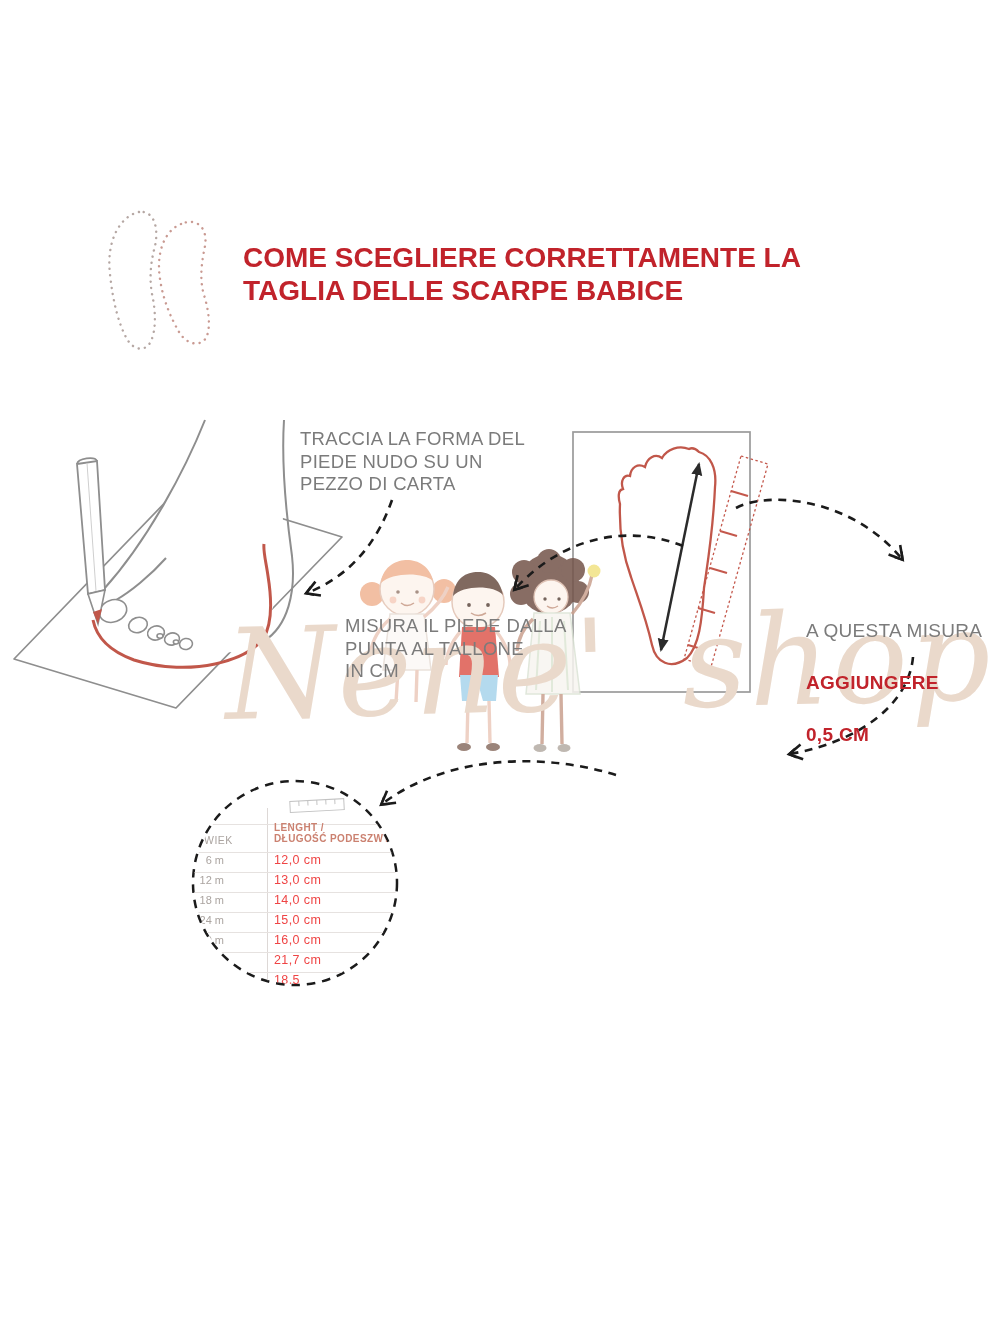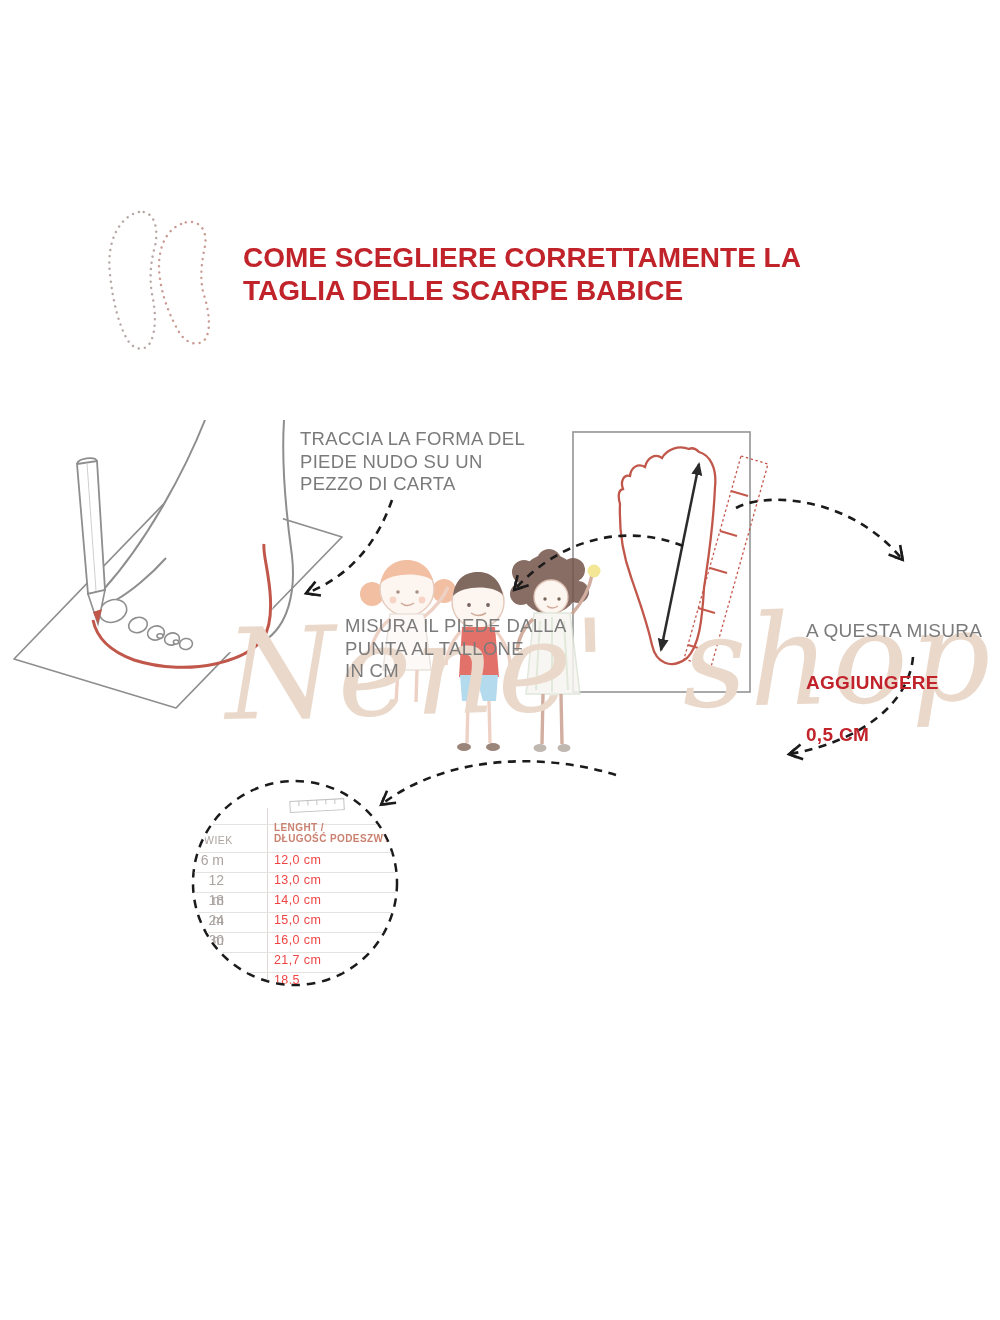--- a/index.html
+++ b/index.html
@@ -28,21 +28,21 @@
   
   .circle-table{position:absolute;left:194px;top:782px;width:202px;height:202px;
                 border-radius:50%;overflow:hidden;}
   .vline{position:absolute;width:1px;background:#ddd8d6;}
   .hline{position:absolute;left:0;right:0;height:1px;background:#e6e2e0;}
   .t-wiek{position:absolute;left:10px;top:52px;font-size:10.5px;color:#aba4a0;letter-spacing:.5px;}
   .t-lenhead{position:absolute;left:80px;top:40px;font-size:10px;line-height:11px;
              color:#cb8170;letter-spacing:.4px;white-space:pre-line;font-weight:bold;}
   .t-rows{position:absolute;left:0;top:68px;right:0;}
   .trow{position:relative;height:20px;}
-  .t-age{position:absolute;left:0;top:0;width:30px;text-align:right;font-size:14px;
+  .t-age{position:absolute;left:0;top:0;width:30px;text-align:right;font-size:11px;
          color:#aba4a0;line-height:20px;}
   .t-len{position:absolute;left:80px;top:0;font-size:12.5px;color:#ef4444;
          line-height:20px;letter-spacing:.4px;}
   .mini-ruler{position:absolute;left:94px;top:13px;}
 </style>
 </head>
 <body>
 
 <div class="canvas">
 

